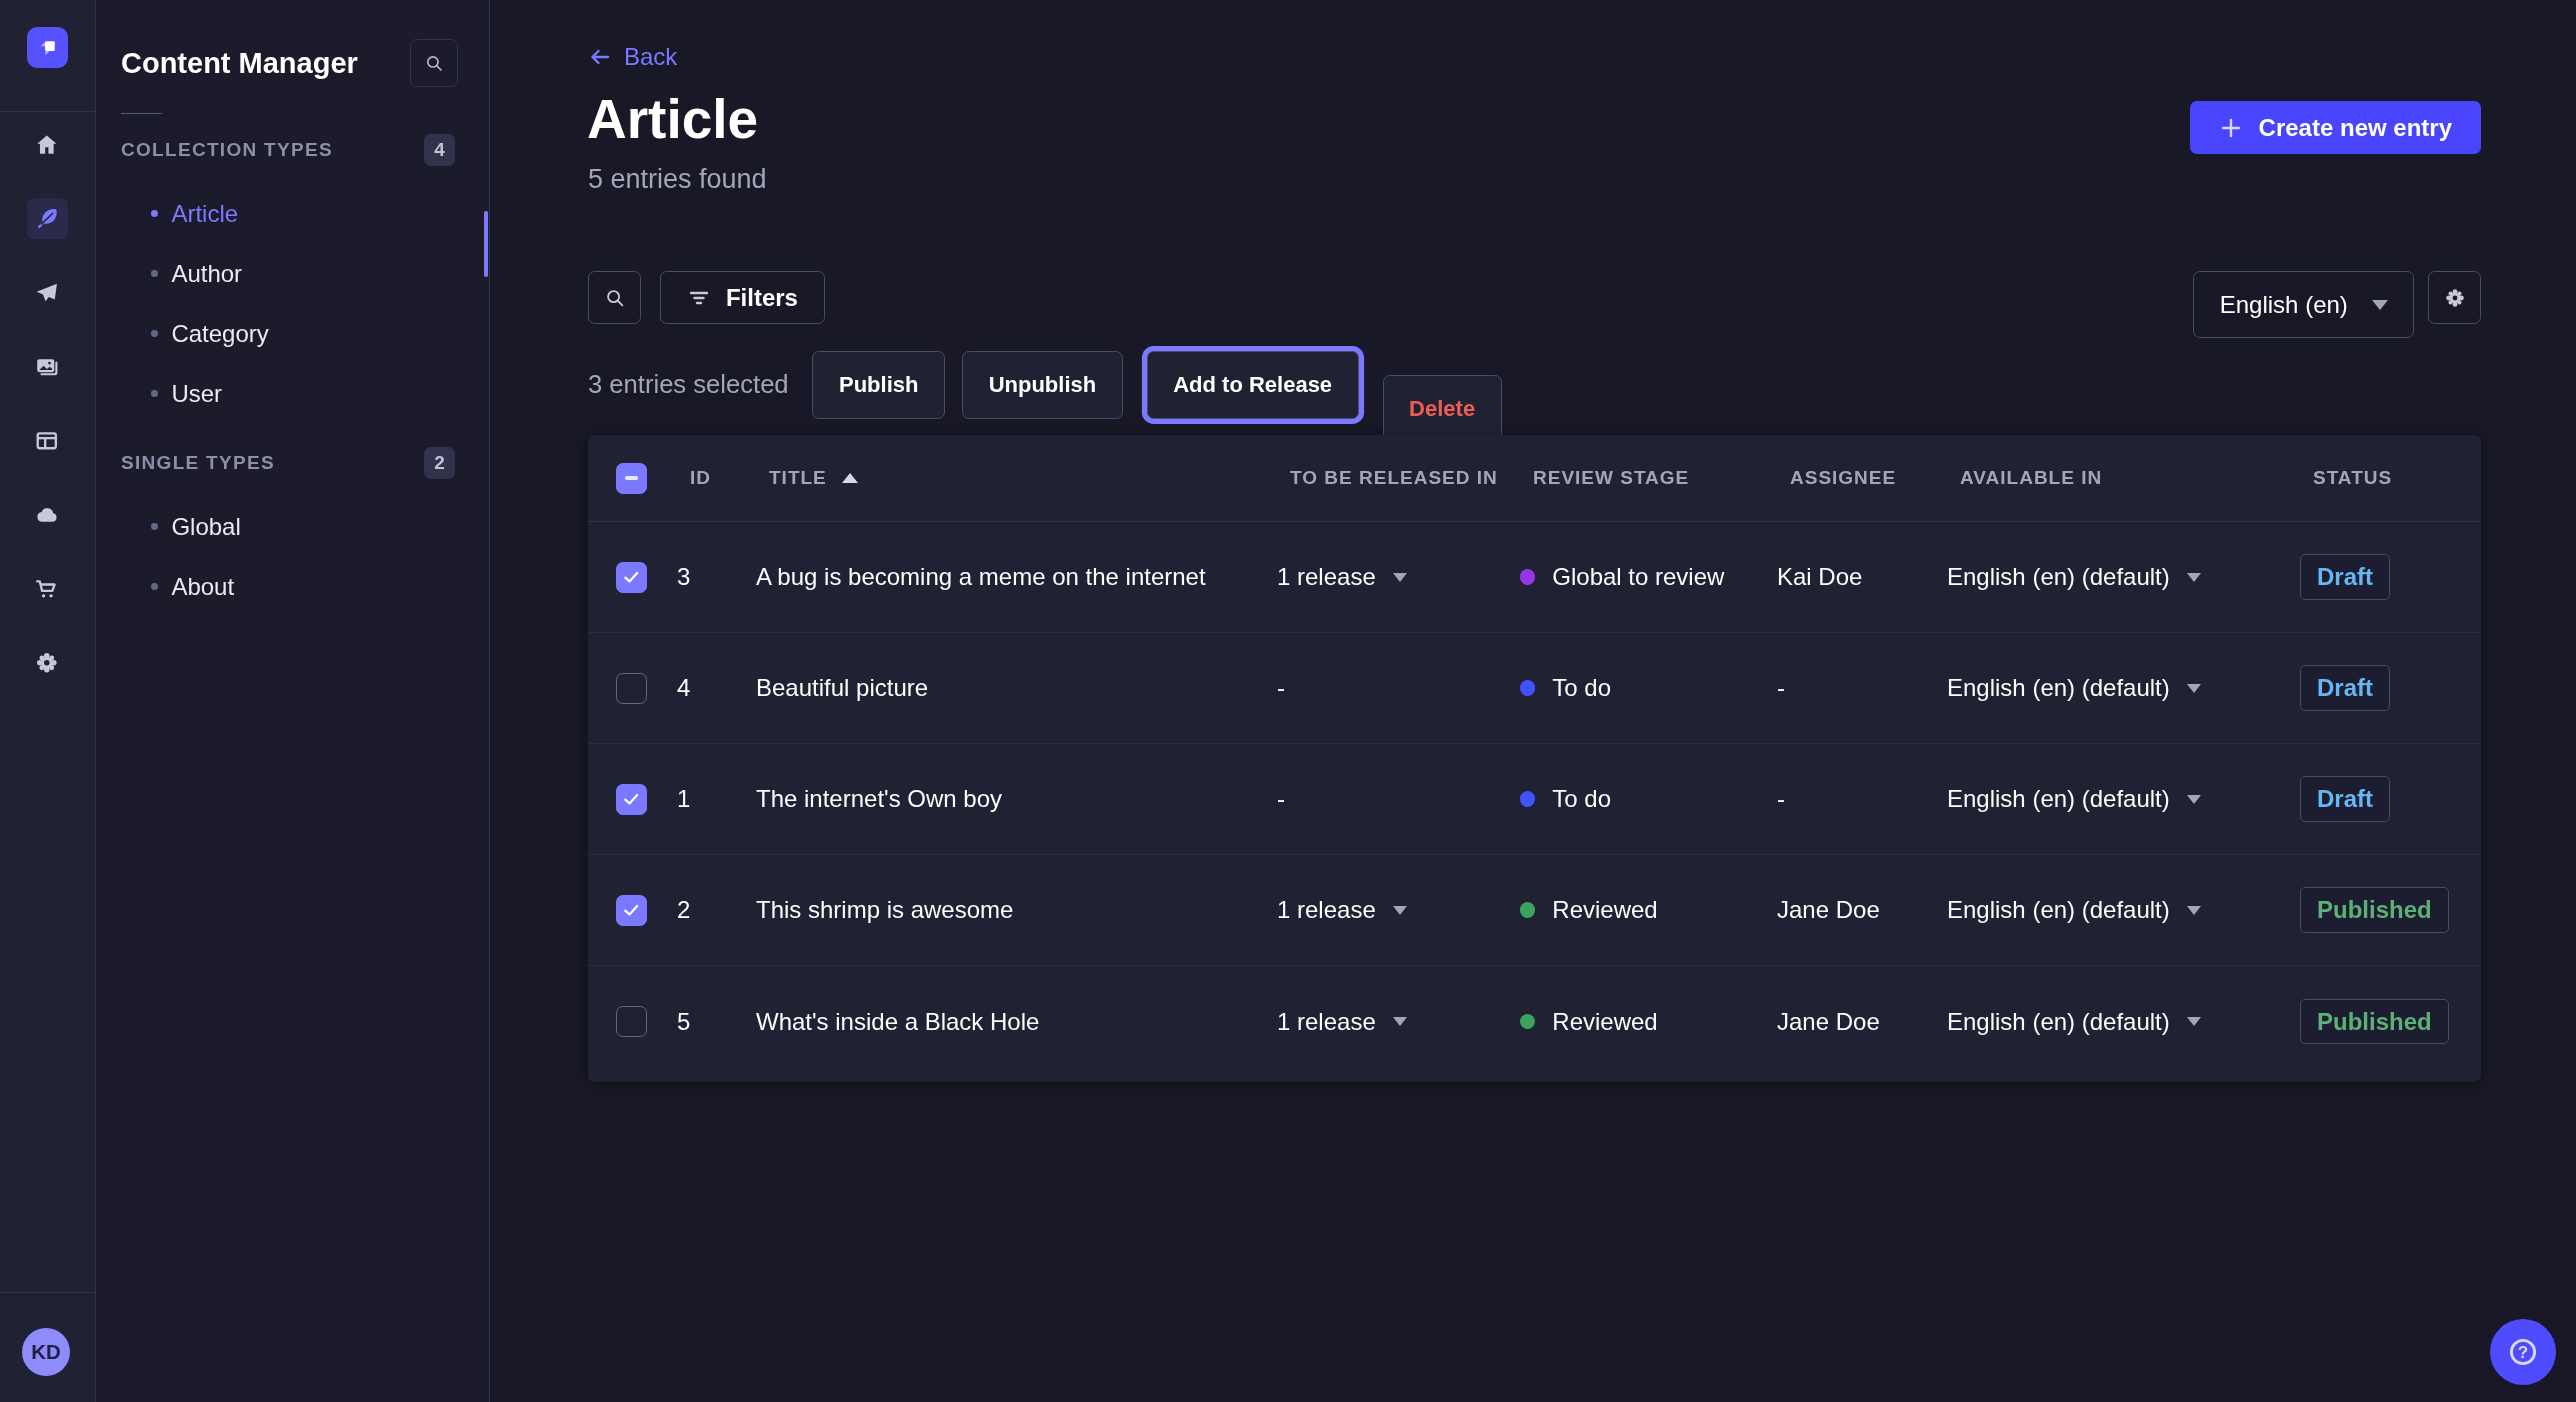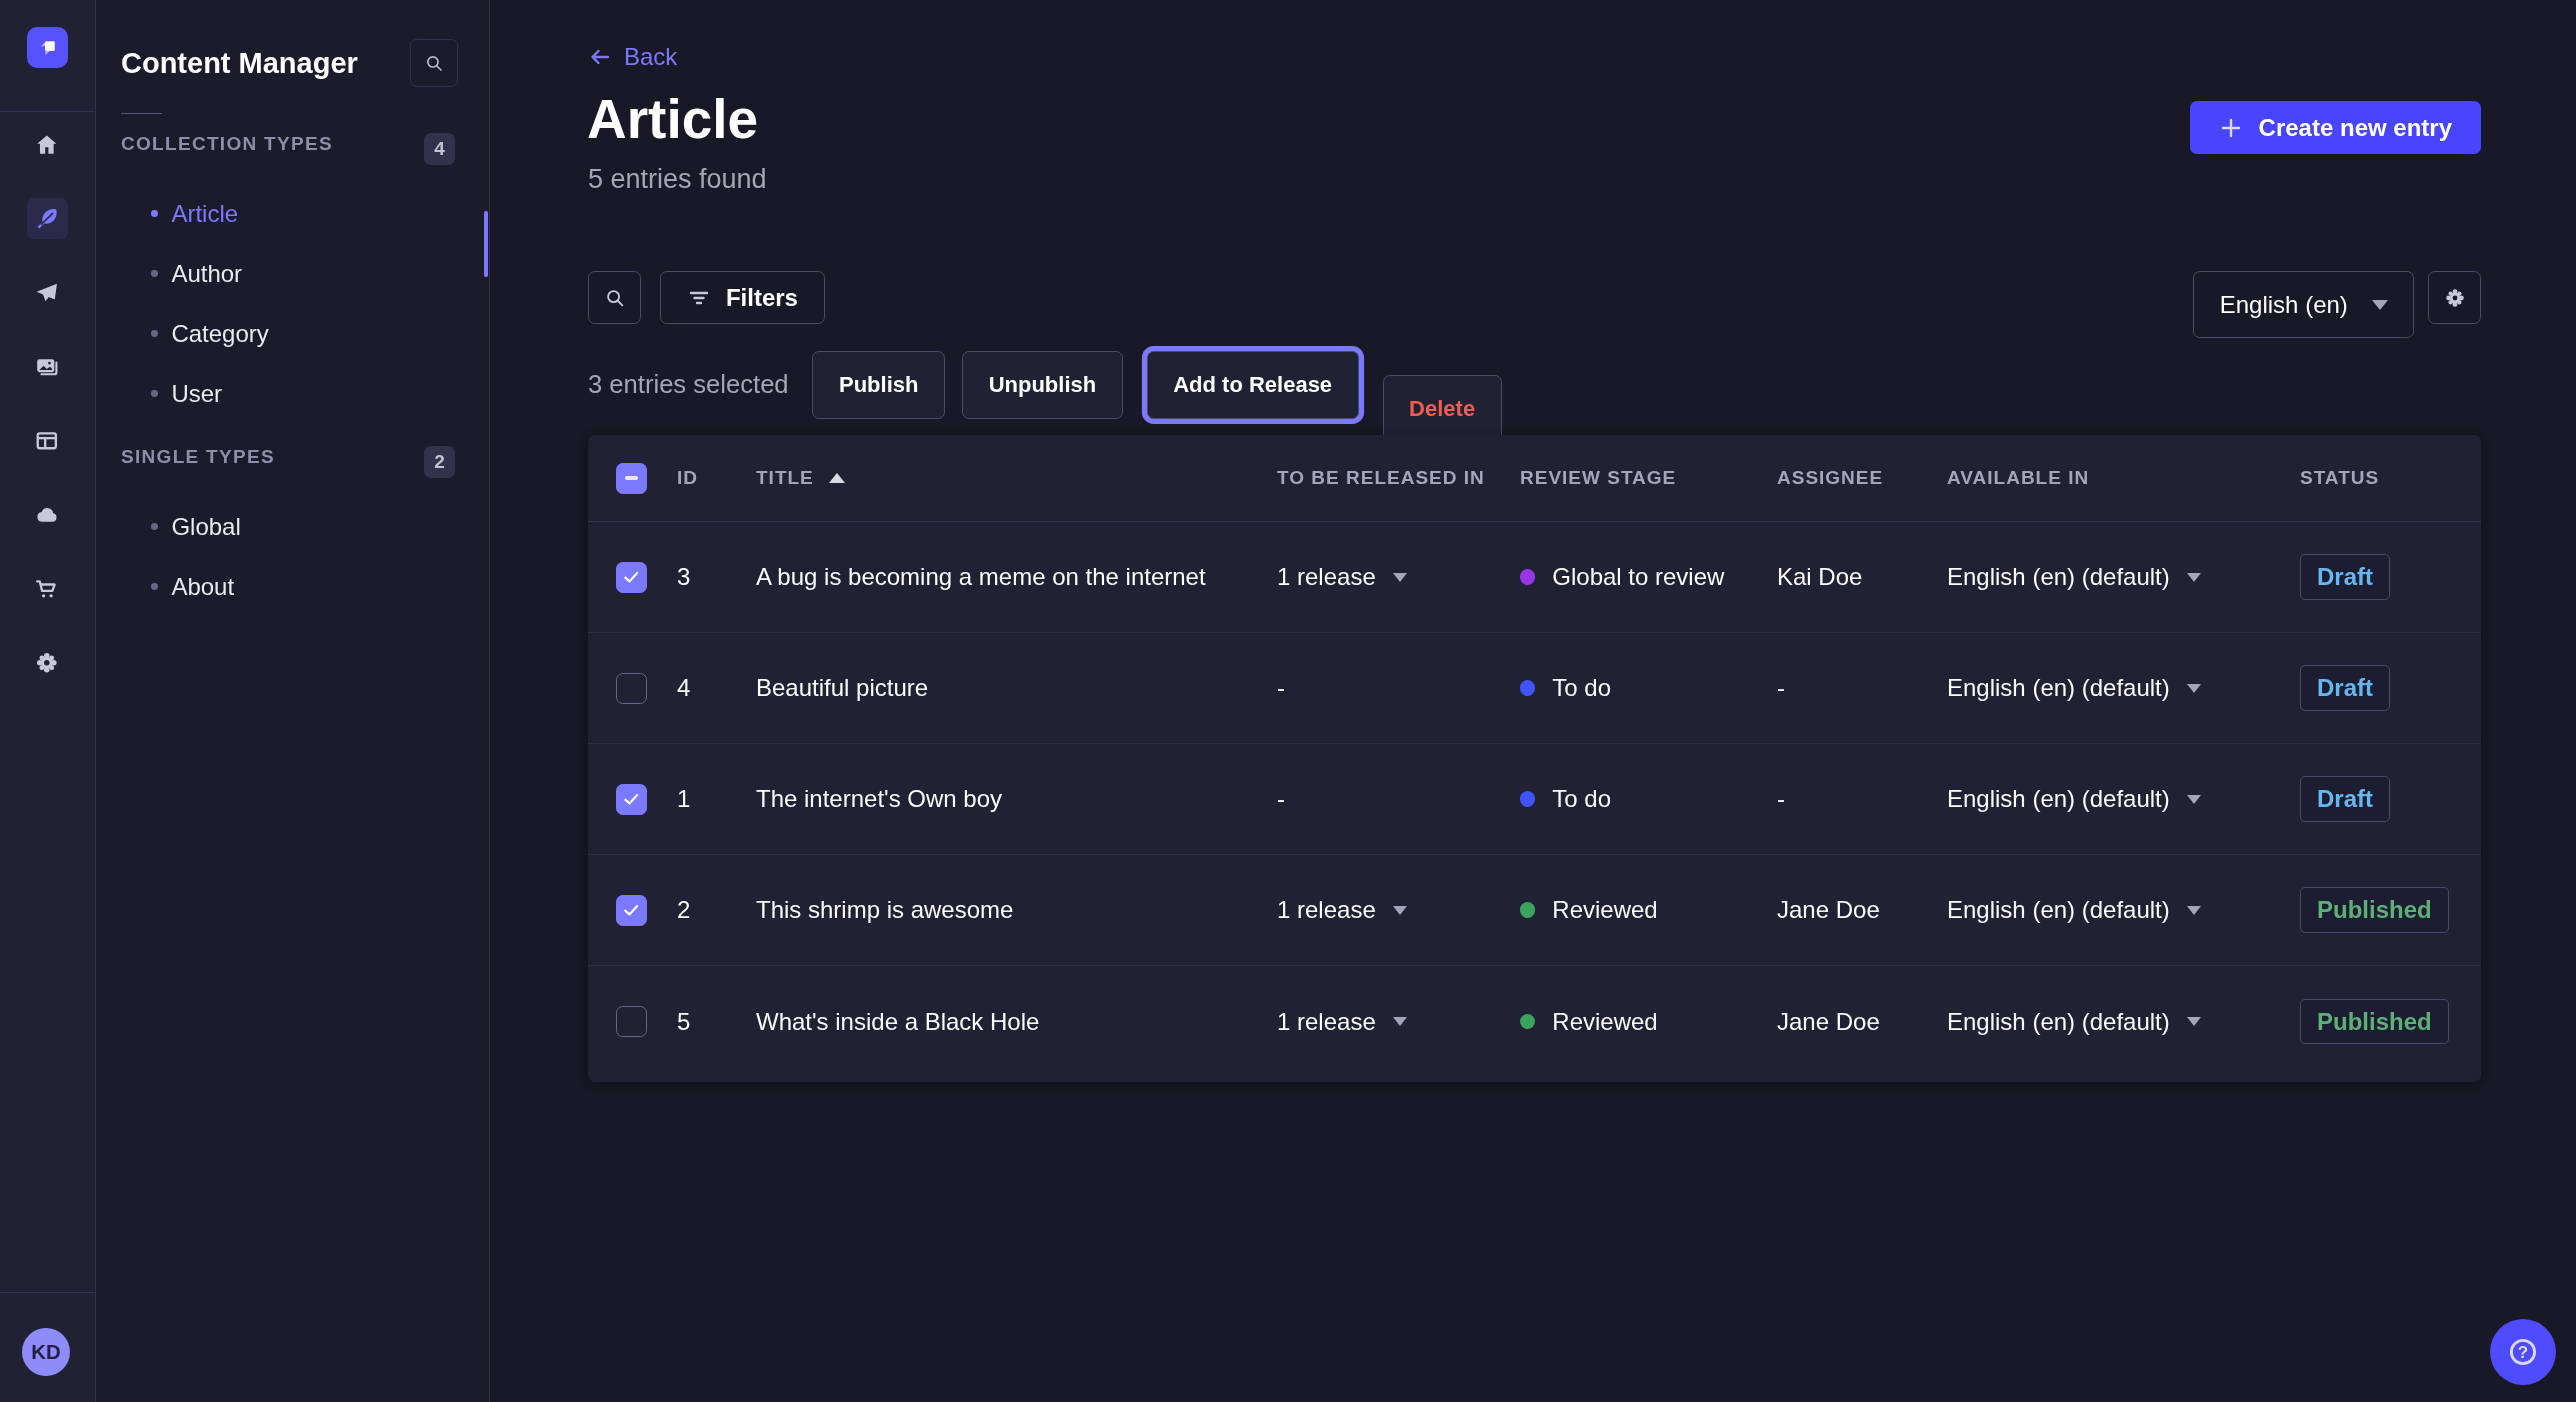--- a/index.html
+++ b/index.html
@@ -23,21 +23,21 @@
             background:#8e8cfa; color:#221f46; font-weight:bold; font-size:20.4px;
             display:flex; align-items:center; justify-content:center; }
   
   .subnav { position:absolute; left:96px; top:0; bottom:0; width:394px;
             background:#1b1b2b; border-right:0.9px solid #32324d; }
   .subnav-header { display:flex; align-items:center; justify-content:space-between; padding:39px 31px 0 25px; }
   .subnav-title { font-size:29px; font-weight:bold; color:#fff; }
   .subnav-search-btn { width:48px; height:48px; border-radius:6.8px; border:0.9px solid #32324d; color:#b8b8c9;
                        display:flex; align-items:center; justify-content:center; background:transparent; }
   .subnav-underline { margin:25.6px 0 0 25px; width:41px; border-top:1.7px solid #56567a; }
-  .section-head { display:flex; justify-content:space-between;
+  .section-head { display:flex; align-items:center; justify-content:space-between;
                   padding:0 34px 0 25px; height:34px; margin-top:19px; }
   .section-label { font-size:19px; font-weight:bold; letter-spacing:1.3px; color:#8e8ea9; }
   .count-badge { min-width:31px; height:32px; padding:0 8.5px; border-radius:6.8px; background:#32324d;
                  color:#c3c3d4; font-size:19px; font-weight:bold; display:flex; align-items:center; justify-content:center; }
   .nav-list { list-style:none; padding-top:17px; }
   .nav-item { height:60px; display:flex; align-items:center; gap:13.6px; padding-left:55px; font-size:24px; color:#eaeaf0; cursor:default; }
   .nav-item .bullet { width:6.8px; height:6.8px; border-radius:50%; background:#666687; flex:none; }
   .nav-item.active { color:#7b79ff; }
   .nav-item.active .bullet { background:#7b79ff; }
   .active-indicator { position:absolute; right:0.9px; top:211px; width:4.3px; height:66px; background:#7b79ff; border-radius:1.7px; }
@@ -66,21 +66,21 @@
   .selection-count { font-size:25.6px; color:#a5a5ba; margin-right:6.8px; }
   .sel-btn { height:68px; padding:0 25.6px; border-radius:6.8px; border:0.9px solid #4a4a6a; background:#212134;
              color:#fff; font-size:22px; font-weight:bold; display:flex; align-items:center; }
   .sel-btn.highlight { box-shadow:0 0 0 5.1px #7b79ff; margin:0 6.8px; }
   .sel-btn.danger { color:#ee5e52;margin-top:48px; }
   
   .table-card { position:absolute; left:96px; top:435px; width:1893px; background:#212134; border-radius:6.8px;
                 box-shadow:0 1.7px 10.2px rgba(0,0,0,0.3); padding-bottom:5.1px; overflow:hidden; }
   .grid-row { display:grid; grid-template-columns:89px 79px 521px 243px 257px 170px 353px 181px; align-items:center; }
   .thead { height:87px; border-bottom:0.9px solid #32324d; }
-  .th { font-size:19px; font-weight:bold; letter-spacing:1px; color:#a5a5ba; display:flex; align-items:center; gap:15.3px; }
+  .th { font-size:19px; font-weight:bold; letter-spacing:1px; color:#a5a5ba; display:flex; align-items:center; gap:15.3px;margin-left:13px; }
   .sort-up { width:0; height:0; border-left:8.5px solid transparent; border-right:8.5px solid transparent;
              border-bottom:10.2px solid #d9d9e3; }
   .trow { height:111px; border-bottom:0.9px solid #2c2c42; }
   .trow:last-child { border-bottom:none; }
   .cell { font-size:24px; color:#fdfdff; display:flex; align-items:center; gap:17px; }
   .cell-check { padding-left:28px; }
   .checkbox { width:31px; height:31px; border:1.7px solid #666687; border-radius:6.8px; background:transparent;
               display:flex; align-items:center; justify-content:center; flex:none; }
   .checkbox.checked, .checkbox.indeterminate { background:#7b79ff; border-color:#7b79ff; }
   .checkbox .check-icon { display:none; }

